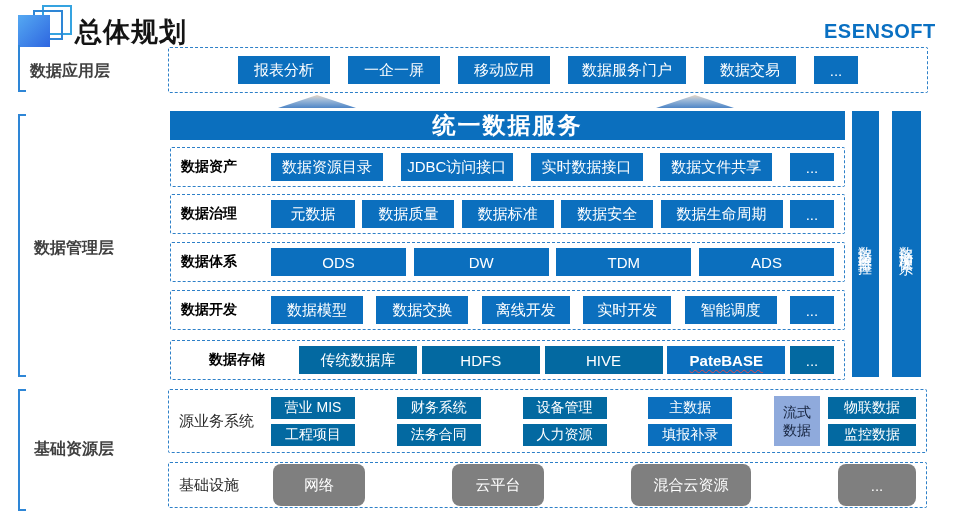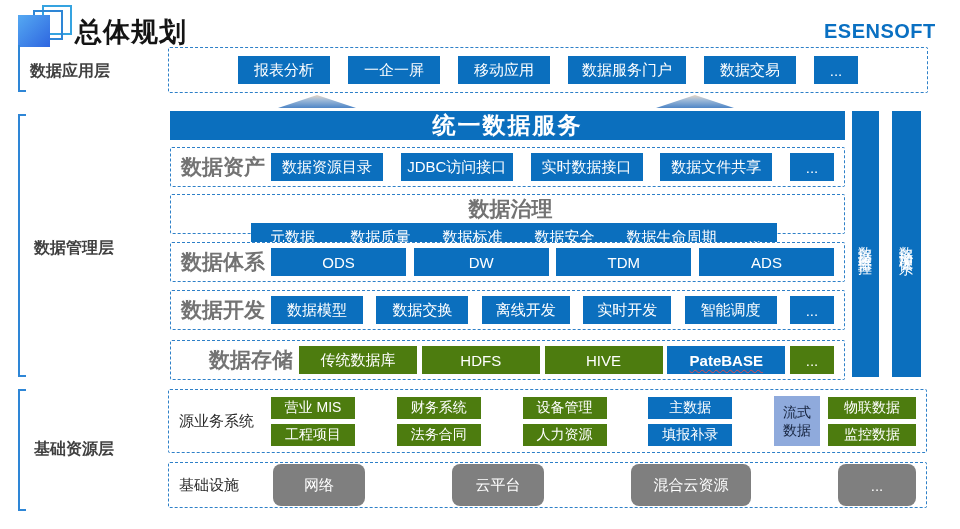--- a/index.html
+++ b/index.html
@@ -22,39 +22,39 @@
   .bracket.full { border-top:2px solid #2e86d6; border-bottom:2px solid #2e86d6; }
   .layer-label { position:absolute; font-size:16px; font-weight:bold; color:#404040; white-space:nowrap; }
 
   
   .dashed { position:absolute; border:1px dashed #2e80c8; border-radius:2px; background:#fff;
             display:flex; align-items:center; }
 
   
   .btn { height:28px; display:flex; align-items:center; justify-content:center;
          font-size:15px; font-weight:500; color:#fff; background:#0b6fbe; flex:none; }
-  .btn.light { background:#4d7c0f; }
+  .btn.light { background:#0369a1; }
   .btn.gray  { background:#7f7f7f; height:42px;border-radius:8px; }
   .btn.sm { height:22px; font-size:14px; }
   .wavy { text-decoration:underline wavy #e84a4a; text-decoration-thickness:1px; text-underline-offset:3px; font-weight:600; }
 
   
   .apps-box { left:168px; top:47px; width:760px; height:46px; justify-content:center; gap:18px; }
 
   
   .tri { position:absolute; width:78px; height:13px;
          background:linear-gradient(to bottom,#e6d5c4 0%,#9db9d8 40%,#4f86c6 100%);
          clip-path:polygon(50% 0,100% 100%,0 100%); }
 
   
   .banner { position:absolute; left:170px; top:111px; width:675px; height:29px; background:#0b6fbe;
             color:#fff; font-size:23px; font-weight:bold; display:flex; align-items:center; justify-content:center;
             letter-spacing:2px; }
   .mrow { left:170px; width:675px; height:40px; padding:0 10px; }
-  .row-label { width:78px; flex:none; font-size:21px; font-weight:bold; color:#737373; white-space:nowrap; }
+  .row-label { width:78px; flex:none; font-size:14px; font-weight:bold; color:#000000; white-space:nowrap; }
   .row-items { flex:1; display:flex; justify-content:space-between; align-items:center; margin-left:12px; }
 
   .vbar { position:absolute; top:111px; height:266px; background:#0b6fbe; color:#fff;
           writing-mode:vertical-rl; text-orientation:upright; display:flex; align-items:center; justify-content:center;
           font-size:14px; font-weight:500; letter-spacing:3px; }
 
   
   .src-box { left:168px; top:389px; width:759px; height:64px; padding:0 10px; }
   .src-label { width:80px; flex:none; font-size:15px; color:#2b2b2b; white-space:nowrap; }
   .src-grid { flex:1; display:flex; align-items:center; justify-content:space-between; margin-left:12px; }
@@ -113,21 +113,21 @@
     <div class="row-label">数据资产</div>
     <div class="row-items">
       <div class="btn w112">数据资源目录</div>
       <div class="btn w112">JDBC访问接口</div>
       <div class="btn w112">实时数据接口</div>
       <div class="btn w112">数据文件共享</div>
       <div class="btn w44">...</div>
     </div>
   </div>
 
-  <div class="dashed mrow" style="top:194px;flex-direction:column;">
+  <div class="dashed mrow" style="top:194px;">
     <div class="row-label">数据治理</div>
     <div class="row-items">
       <div class="btn w84">元数据</div>
       <div class="btn w92">数据质量</div>
       <div class="btn w92">数据标准</div>
       <div class="btn w92">数据安全</div>
       <div class="btn w122">数据生命周期</div>
       <div class="btn w44">...</div>
     </div>
   </div>

